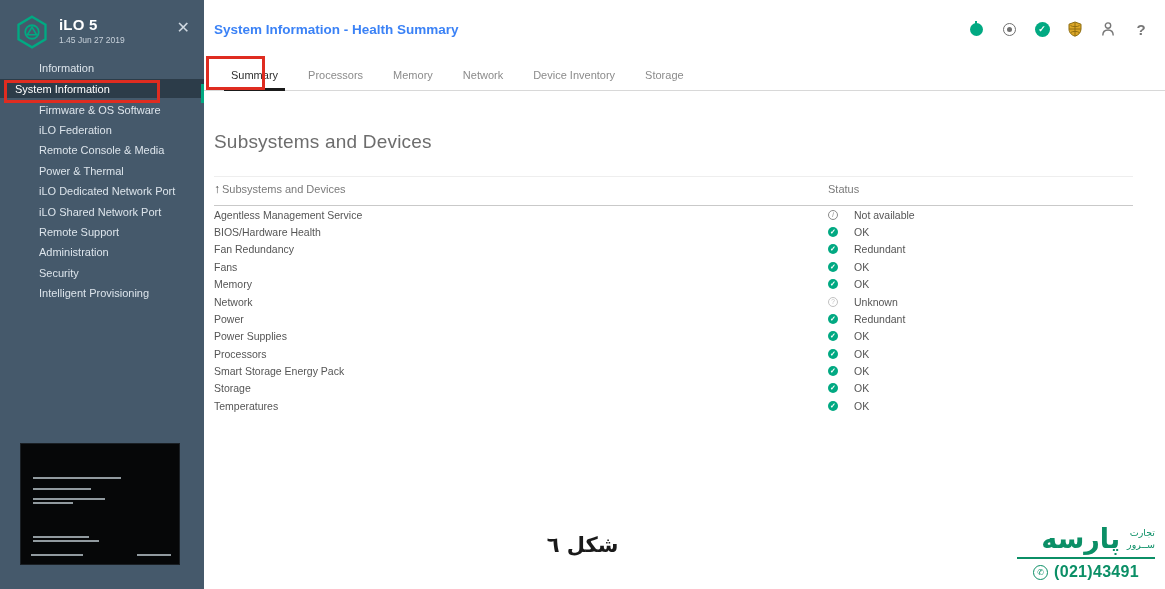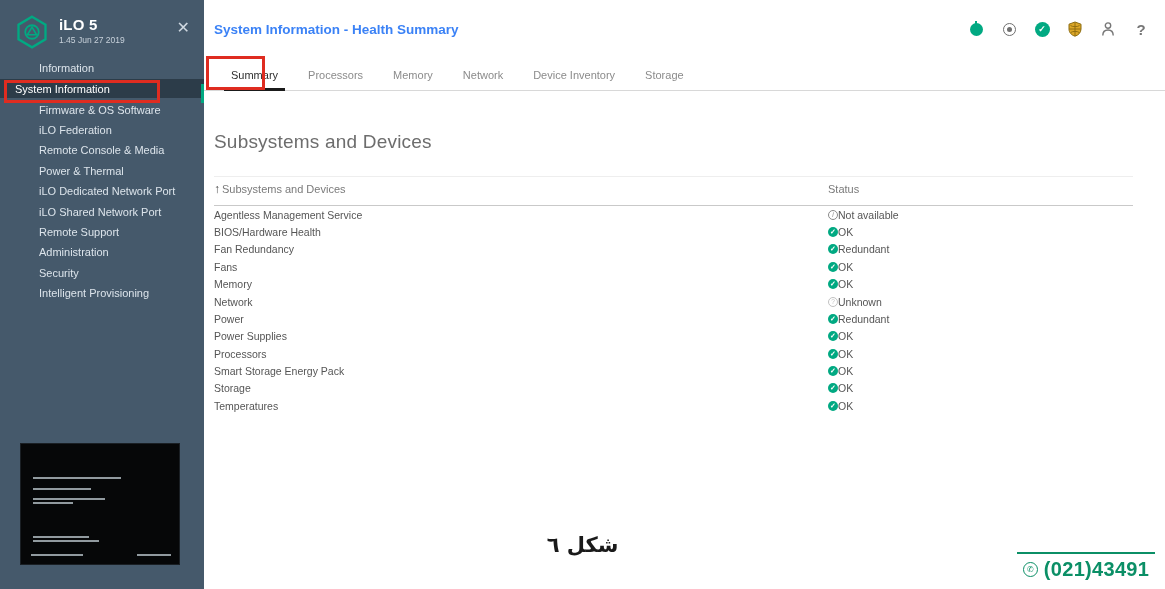--- a/index.html
+++ b/index.html
@@ -48,38 +48,38 @@
   .tab.active::after { content:""; position:absolute; left:-4px; right:-4px; bottom:-1px; height:3px; background:#1a1a1a; }
 
   
   .content { position:absolute; left:204px; top:91px; right:0; bottom:0; background:#fff; }
   .section-title { margin:40px 0 0 10px; font-size:19px; font-weight:400; color:#6d6d6d; letter-spacing:.2px; }
   table.subsys { margin:23px 0 0 10px; width:calc(100% - 42px); border-collapse:collapse; }
   table.subsys th { text-align:left; font-weight:400; font-size:11px; color:#7a7a7a; padding:5px 0 9px 0; border-bottom:1px solid #c9c9c9; border-top:1px solid #eeeeee; }
   th.col-name { width:614px; }
   .sort-arrow { color:#4a4a4a; font-size:12px; margin-right:2px; }
   table.subsys td { font-size:10.5px; color:#555555; padding:2.7px 0; }
-  .status-cell { display:flex; align-items:center; gap:0; }
+  .status-cell { display:flex; align-items:center; gap:16px; }
   .st-ic { width:10px; height:10px; border-radius:50%; display:inline-flex; align-items:center; justify-content:center; font-size:7px; line-height:10px; flex:0 0 auto; }
   .st-ok { background:#01a982; color:#fff; font-weight:bold; }
   .st-info { border:1px solid #8a8a8a; color:#8a8a8a; font-size:6.5px; font-style:italic; }
   .st-unknown { border:1px solid #c2c2c2; color:#c2c2c2; font-size:6.5px; }
 
   
   .caption { position:absolute; left:0; right:0; top:533px; text-align:center; font-size:21px; font-weight:bold; color:#1a1a1a; font-family:"DejaVu Sans", sans-serif; pointer-events:none; }
 
   
   .parse-logo { position:absolute; right:10px; bottom:8px; width:138px; z-index:20; }
   .plogo-row { display:flex; justify-content:flex-end; align-items:center; gap:7px; direction:ltr; }
   .pbrand { font-family:"DejaVu Sans", sans-serif; font-size:27px; font-weight:bold; color:#0b8f66; line-height:30px; }
   .ptag { font-family:"DejaVu Sans", sans-serif; font-size:9.5px; color:#0b8f66; text-align:right; line-height:12px; }
   .pline { height:2px; background:#0b8f66; margin:3px 0 4px 0; }
   .pphone-row { display:flex; align-items:center; justify-content:center; gap:6px; }
   .pphone-icon { width:15px; height:15px; border:1.5px solid #0b8f66; border-radius:50%; color:#0b8f66; font-size:8px; display:flex; align-items:center; justify-content:center; }
-  .pphone { font-size:20px; font-weight:bold; color:#0b8f66; letter-spacing:.3px; }
+  .pphone { font-size:16px; font-weight:bold; color:#0b8f66; letter-spacing:.3px; }
 </style>
 </head>
 <body>
 
 <div class="app">
 
   <aside class="sidebar">
     <div class="sidebar-header">
       <svg class="logo-svg" viewBox="0 0 40 40">
         <polygon points="20,3 35,11.8 35,28.2 20,37 5,28.2 5,11.8" fill="none" stroke="#01a982" stroke-width="2.6"></polygon>
@@ -278,20 +278,27 @@
         </tbody>
     </table>
   </main>
 
   <div class="anno anno-sidebar"></div>
   <div class="anno anno-tab"></div>
 
   <div class="caption">شكل ٦</div>
 
   <div class="parse-logo">
+    <div class="plogo-row">
+      <div class="pbrand">پارسه</div>
+      <div class="ptag">
+        <div>تجارت</div>
+        <div>ســرور</div>
+      </div>
+    </div>
     <div class="pline"></div>
     <div class="pphone-row">
       <span class="pphone-icon">✆</span>
       <span class="pphone">(021)43491</span>
     </div>
   </div>
 
 </div>
 
 </body></html>

